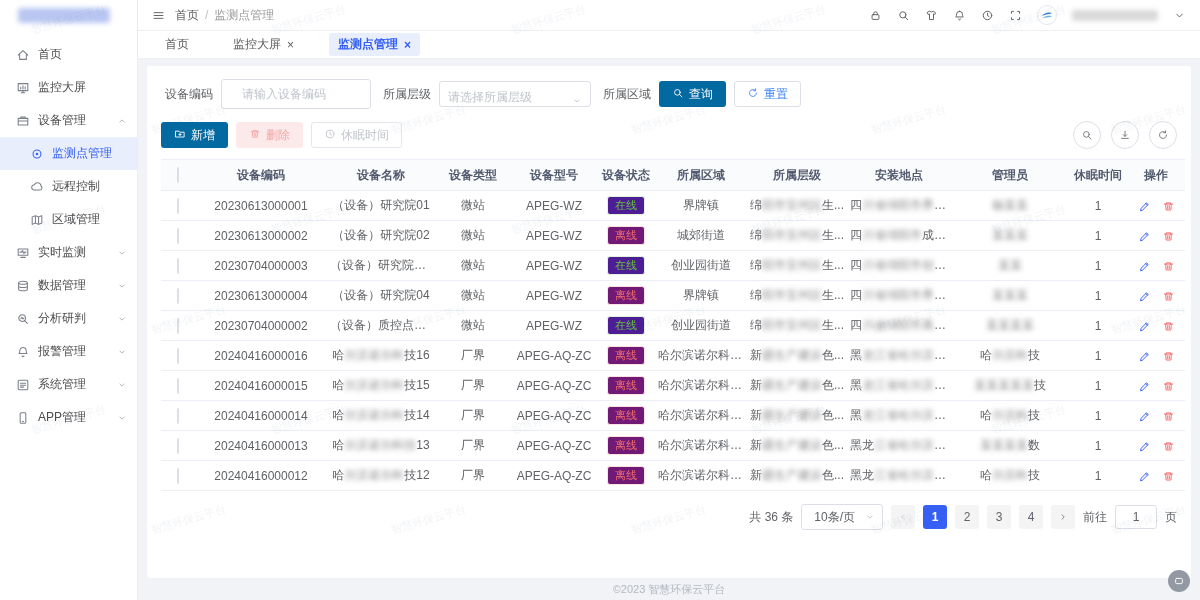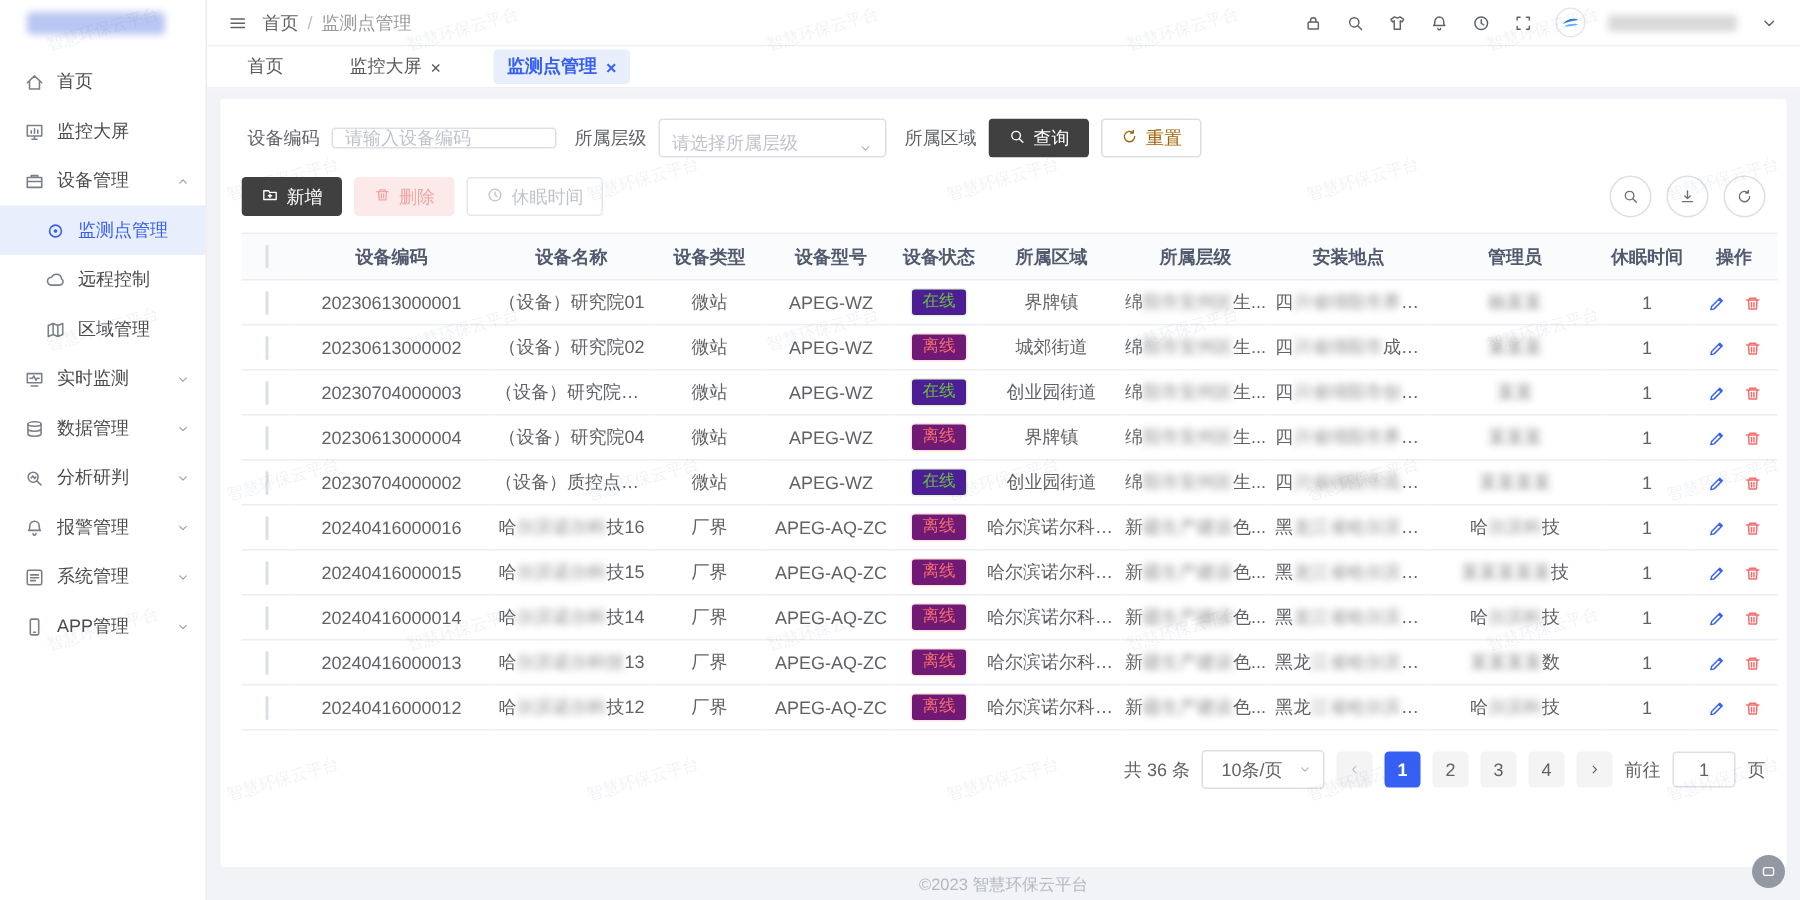--- a/index.html
+++ b/index.html
@@ -34,30 +34,30 @@
   
   .tabbar{height:27px;background:#fff;display:flex;align-items:center;padding:0 18px;gap:26px;border-bottom:1px solid #eef0f4}
   .tab{display:flex;align-items:center;gap:6px;color:#595959;cursor:pointer;padding:3px 9px;border-radius:3px;white-space:nowrap}
   .tab.active{background:#e8eefc;color:#3660f4;font-weight:bold}
   .tab .x{font-size:12px;line-height:1}
   
   .content{flex:1;background:#f1f3f7;padding:7px 9px 0}
   .panel{background:#fff;border-radius:2px;height:calc(100% - 0px);box-sizing:border-box;padding:13px 14px}
   .frow{display:flex;align-items:center;gap:8px}
   .flabel{color:#606266;margin-left:4px}
-  .finput{height:14px;border:1px solid #dcdfe6;border-radius:3px;padding:0 8px;font:inherit;color:#606266;box-sizing:border-box;background:#fff}
+  .finput{height:30px;border:1px solid #dcdfe6;border-radius:3px;padding:0 20px;font:inherit;color:#606266;box-sizing:border-box;background:#fff}
   .finput::placeholder{color:#bfc3cc}
   .w150{width:150px}.w110{width:112px}
   .fselect{position:relative;width:152px;height:26px;border:1px solid #dcdfe6;border-radius:3px;display:flex;align-items:flex-end;padding:0 8px;color:#bfc3cc;box-sizing:border-box;background:#fff;cursor:pointer}
   .fselect .chevd{margin-left:auto;display:flex;color:#b0b3b8}
   .fselect svg{width:10px;height:10px}
   .btn{height:26px;display:inline-flex;align-items:center;gap:5px;padding:0 12px;border-radius:3px;border:1px solid transparent;cursor:pointer;font:inherit;background:#fff;box-sizing:border-box}
   .btn svg{width:12px;height:12px}
-  .btn.primary{background:#404040;color:#fff}
-  .btn.plain{border-color:#dcdfe6;color:#a16207}
+  .btn.primary{background:#0369a1;color:#fff}
+  .btn.plain{border-color:#dcdfe6;color:#3b82f6}
   .btn.danger-dis{background:#fceaea;color:#f3a6a6;border-color:#fceaea;cursor:not-allowed}
   .btn.dis{border-color:#e4e7ed;color:#c0c4cc;cursor:not-allowed}
   .arow{margin-top:12px;display:flex;align-items:center;gap:8px}
   .tools{margin-left:auto;display:flex;gap:10px}
   .tool{width:26px;height:26px;border-radius:50%;border:1px solid #dcdfe6;background:#fff;color:#6b6f76;display:flex;align-items:center;justify-content:center;cursor:pointer}
   .tool svg{width:12px;height:12px}
   
   table{width:100%;border-collapse:collapse;margin-top:10px;table-layout:fixed}
   thead th{background:#fafbfc;border-top:1px solid #ebeef5;border-bottom:1px solid #ebeef5;height:28px;font-weight:bold;color:#515a6e;font-size:12px;white-space:nowrap}
   td{border-bottom:1px solid #ebeef5;height:29px;text-align:center;color:#606266;overflow:hidden;white-space:nowrap;text-overflow:ellipsis;padding:0 3px}

